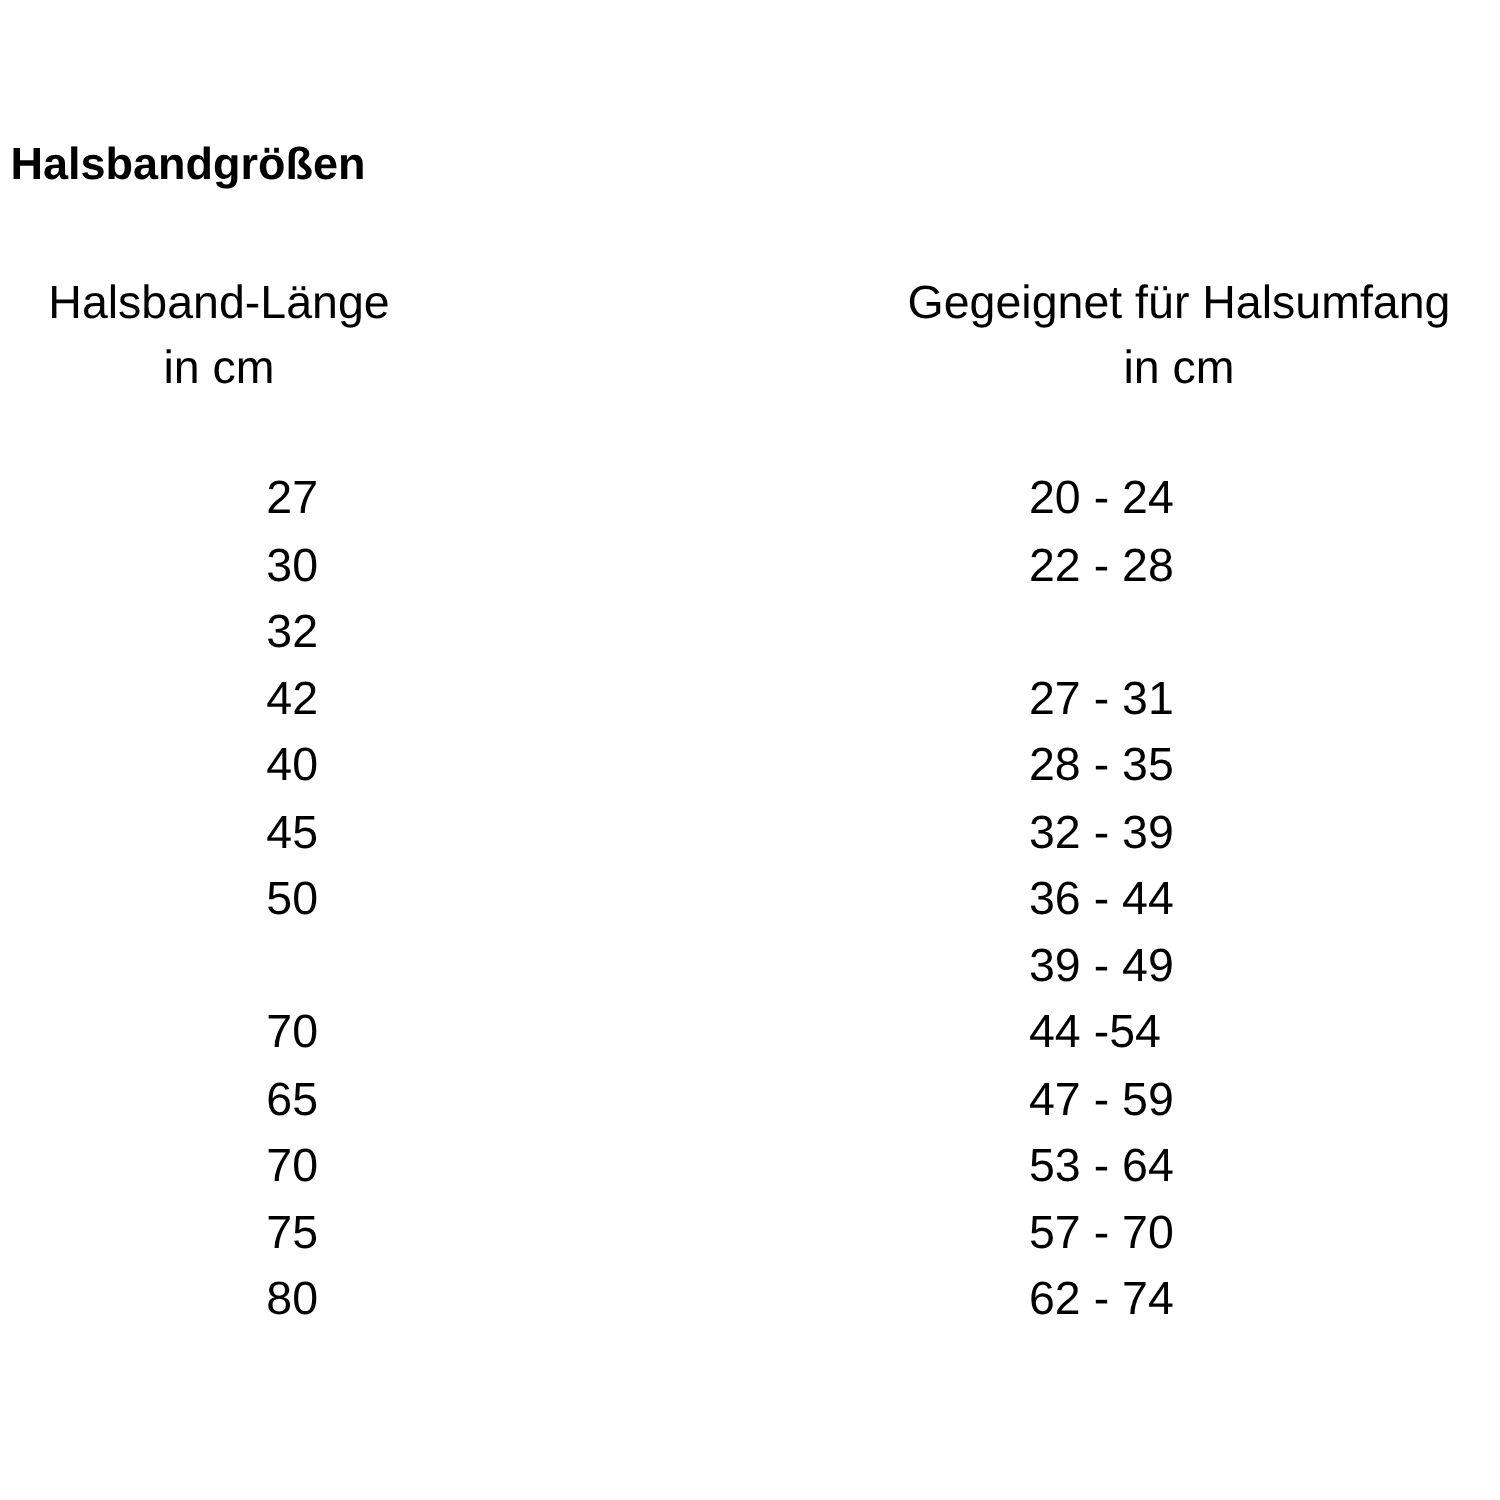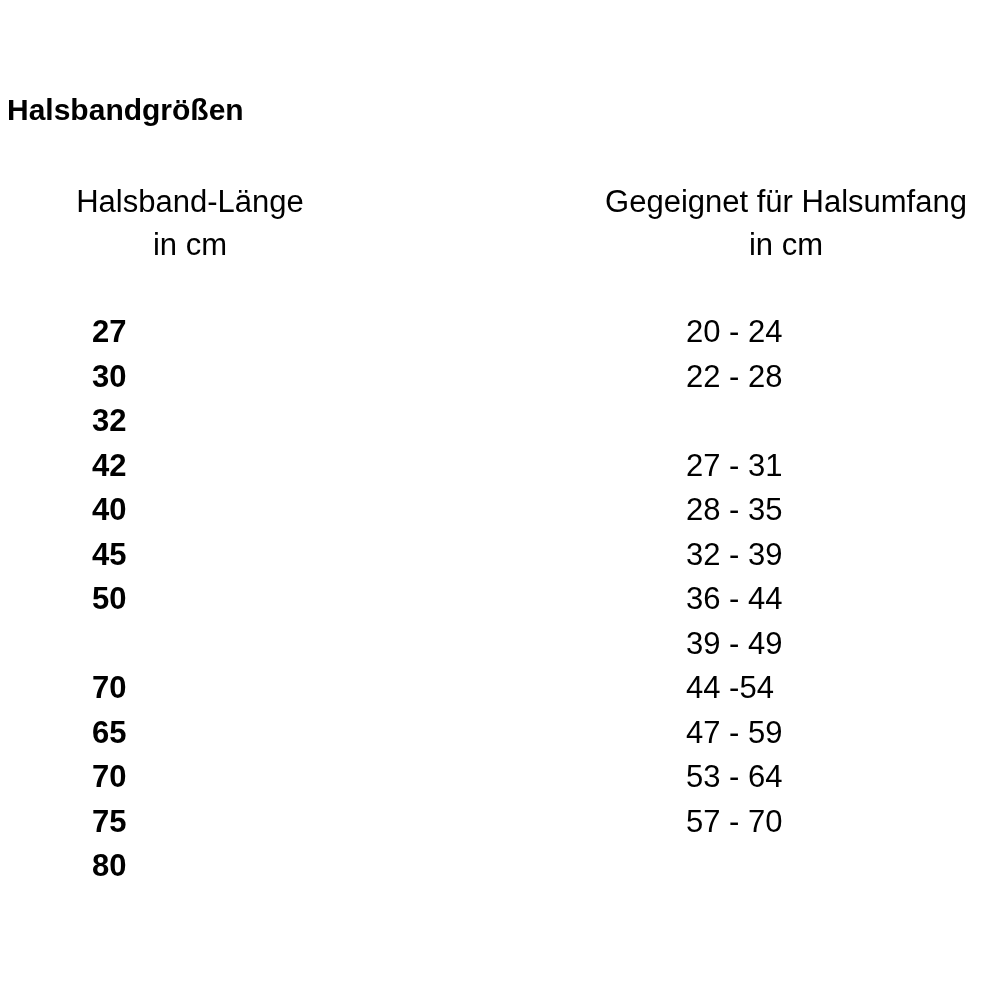--- a/index.html
+++ b/index.html
@@ -29,44 +29,42 @@
       top: 180px;
       font-size: 31px;
       line-height: 43px;
       text-align: center;
       white-space: nowrap;
     }
     .col-header .line { display: block; }
     .hdr-left {
       left: 0px;
       width: 292px;
-      padding-left: 44px;
     }
     .hdr-right {
       left: 575px;
       width: 422px;
     }
     .rows {
       position: absolute;
       top: 310px;
       left: 0;
       width: 1000px;
     }
     .row {
       position: relative;
       height: 44.5px;
       font-size: 31px;
       line-height: 44px;
     }
     .cell-left {
       position: absolute;
-      left: 92px;
+      left: 112px;
       width: 100px;
-      text-align: left;
-      font-weight: bold;
+      text-align: right;
     }
     .cell-right {
       position: absolute;
       left: 686px;
       width: 200px;
     }
   </style>
 </head>
 <body>
 
@@ -124,14 +122,15 @@
   <div class="row">
     <span class="cell-left">70</span>
     <span class="cell-right">53 - 64</span>
   </div>
   <div class="row">
     <span class="cell-left">75</span>
     <span class="cell-right">57 - 70</span>
   </div>
   <div class="row">
     <span class="cell-left">80</span>
+    <span class="cell-right">62 - 74</span>
   </div>
 </div>
 
 </body></html>

